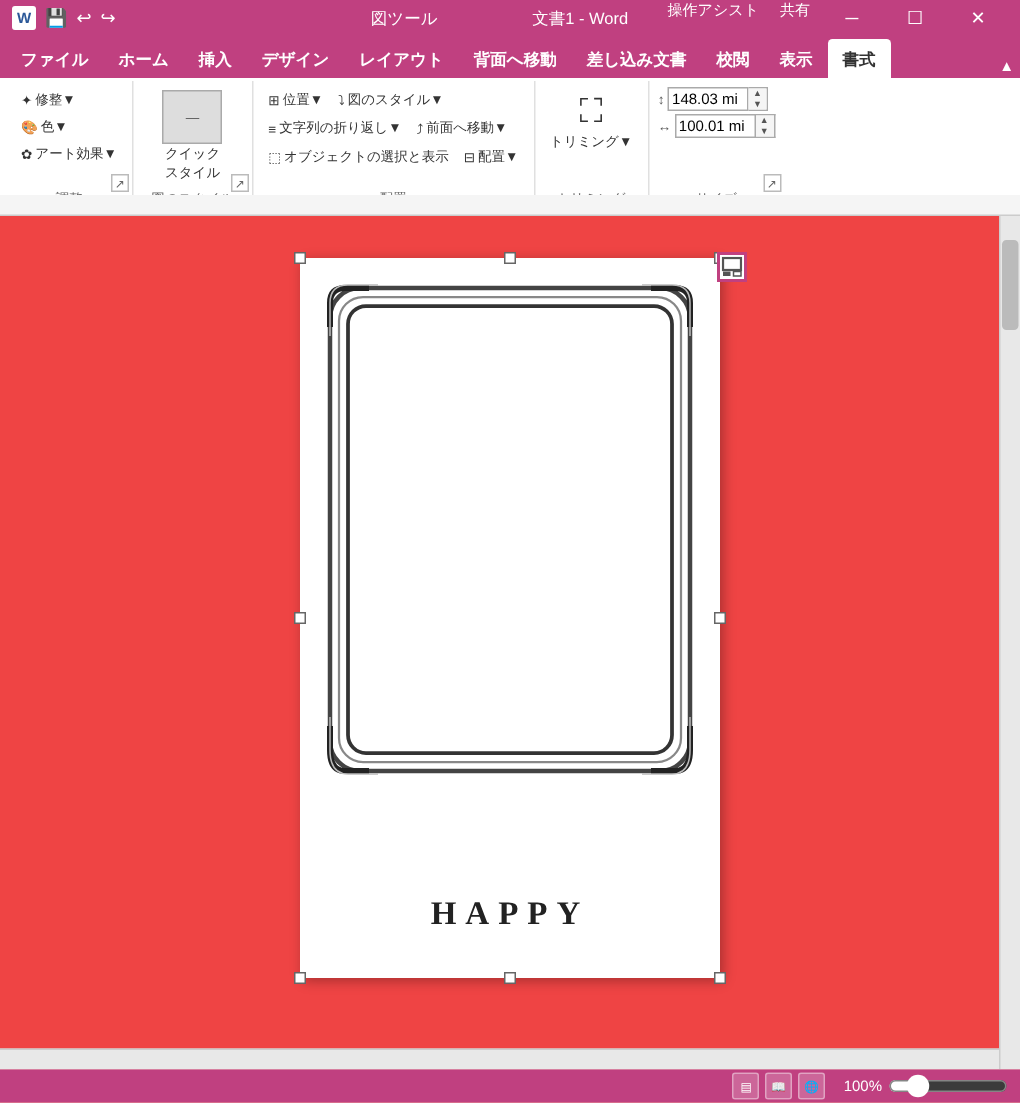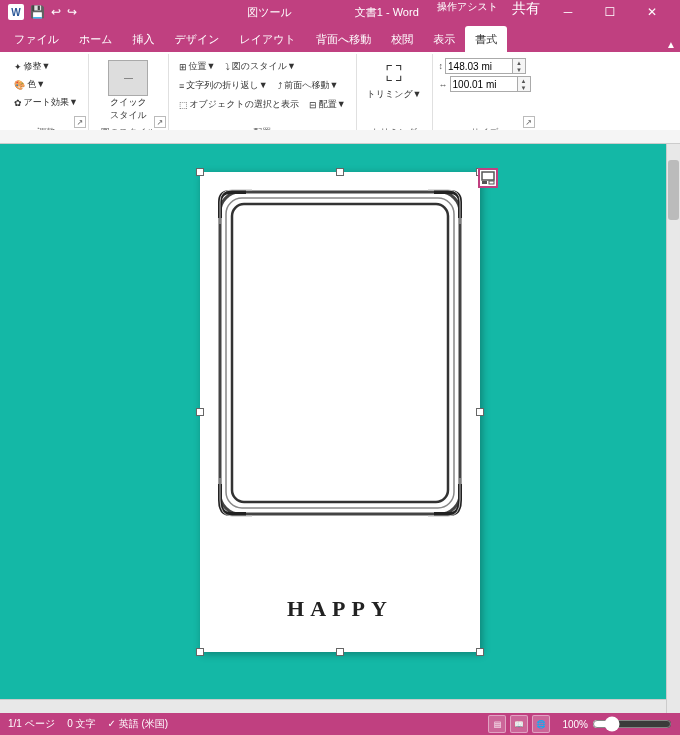--- a/index.html
+++ b/index.html
@@ -79,20 +79,21 @@
     }
     .ribbon-tab {
       padding: 4px 10px;
       color: white;
       font-size: 11px;
       cursor: pointer;
       border-radius: 3px 3px 0 0;
       height: 26px;
       display: flex;
       align-items: center;
+      font-weight: bold;
     }
     .ribbon-tab.active {
       background: white;
       color: #333;
     }
     .ribbon-right {
       margin-left: auto;
       display: flex;
       align-items: center;
       gap: 4px;
@@ -178,21 +179,21 @@
       display: flex;
       align-items: center;
       gap: 2px;
       font-size: 9px;
     }
     .size-spin {
       display: flex;
       align-items: center;
     }
     .size-input {
-      width: 68px;
+      width: 54px;
       height: 16px;
       border: 1px solid #aaa;
       font-size: 10px;
       padding: 0 2px;
     }
     .spin-arrows {
       display: flex;
       flex-direction: column;
       border: 1px solid #aaa;
       border-left: none;
@@ -241,21 +242,21 @@
       cursor: pointer;
       display: flex;
       align-items: center;
       justify-content: center;
       color: white;
       font-size: 10px;
     }
 
     
     .doc-area {
-      background: #14b8a6;
+      background: #ef4444;
       position: absolute;
       top: 130px;
       left: 0;
       right: 0;
       bottom: 22px;
       overflow: hidden;
       display: flex;
       align-items: center;
       justify-content: center;
     }
@@ -408,34 +409,35 @@
     <span style="color:white;font-size:12px;cursor:pointer;">💾</span>
     <span style="color:white;font-size:12px;cursor:pointer;">↩</span>
     <span style="color:white;font-size:12px;cursor:pointer;">↪</span>
   </div>
   <div class="title-bar-title">
     <span style="margin-right:60px;">図ツール</span>
     <span>文書1 - Word</span>
   </div>
   <div class="title-bar-controls">
     <span style="color:white;font-size:10px;padding:0 6px;cursor:pointer;">操作アシスト</span>
-    <span style="color:white;font-size:14px;padding:0 6px;cursor:pointer;font-family:Liberation Mono, monospace;">共有</span>
+    <span style="color:white;font-size:10px;padding:0 6px;cursor:pointer;font-family:Liberation Mono, monospace;">共有</span>
     <button class="title-btn">─</button>
     <button class="title-btn">☐</button>
     <button class="title-btn close">✕</button>
   </div>
 </div>
 
 <div class="ribbon-tabs">
   <div class="ribbon-tab">ファイル</div>
   <div class="ribbon-tab">ホーム</div>
   <div class="ribbon-tab">挿入</div>
   <div class="ribbon-tab">デザイン</div>
   <div class="ribbon-tab">レイアウト</div>
   <div class="ribbon-tab">背面へ移動</div>
+  <div class="ribbon-tab">差し込み文書</div>
   <div class="ribbon-tab">校閲</div>
   <div class="ribbon-tab">表示</div>
   <div class="ribbon-tab active">書式</div>
   <div class="ribbon-right">
     <span style="cursor:pointer;font-size:10px;">▲</span>
   </div>
 </div>
 
 <div class="ribbon-content">
 
@@ -601,28 +603,20 @@
 
 </div>
 
 <div class="scrollbar-v">
   <div class="scrollbar-thumb"></div>
 </div>
 
 <div class="scrollbar-h"></div>
 
 <div class="status-bar">
-  <div class="status-left">
-    <span>1/1 ページ</span>
-    <span>0 文字</span>
-    <span>
-      <span style="font-size:10px;">✓</span>
-      <span>英語 (米国)</span>
-    </span>
-  </div>
   <div class="status-right">
     <div class="view-btn" style="font-size:8px;">▤</div>
     <div class="view-btn" style="font-size:8px;">📖</div>
     <div class="view-btn" style="font-size:8px;">🌐</div>
     <span style="margin-left:8px;">100%</span>
     <input type="range" min="10" max="500" value="100" style="width: 80px; height: 10px; accent-color: white;">
   </div>
 </div>
 
 </body></html>

